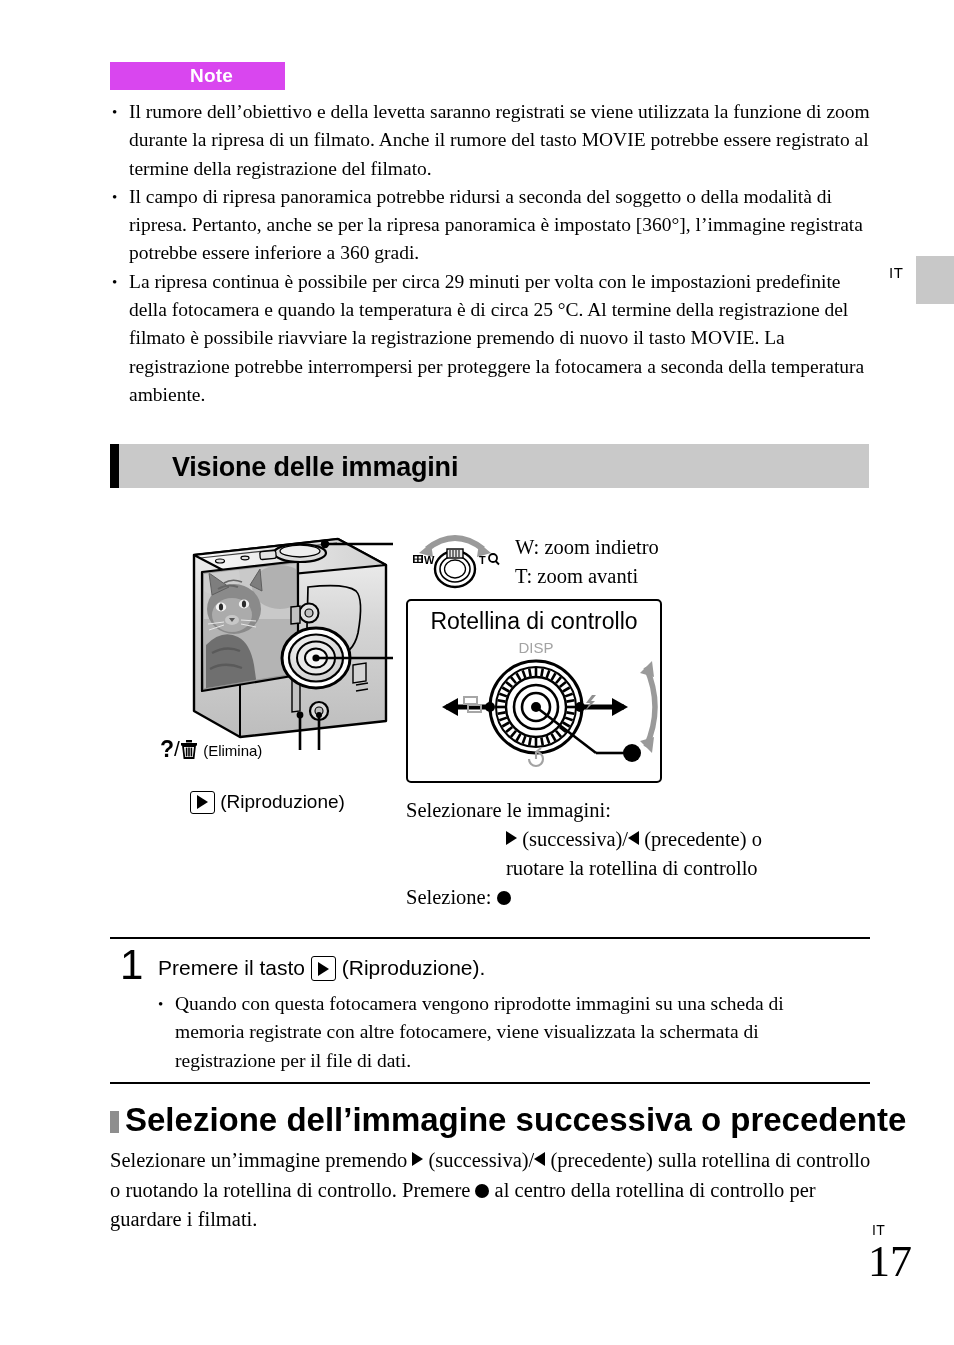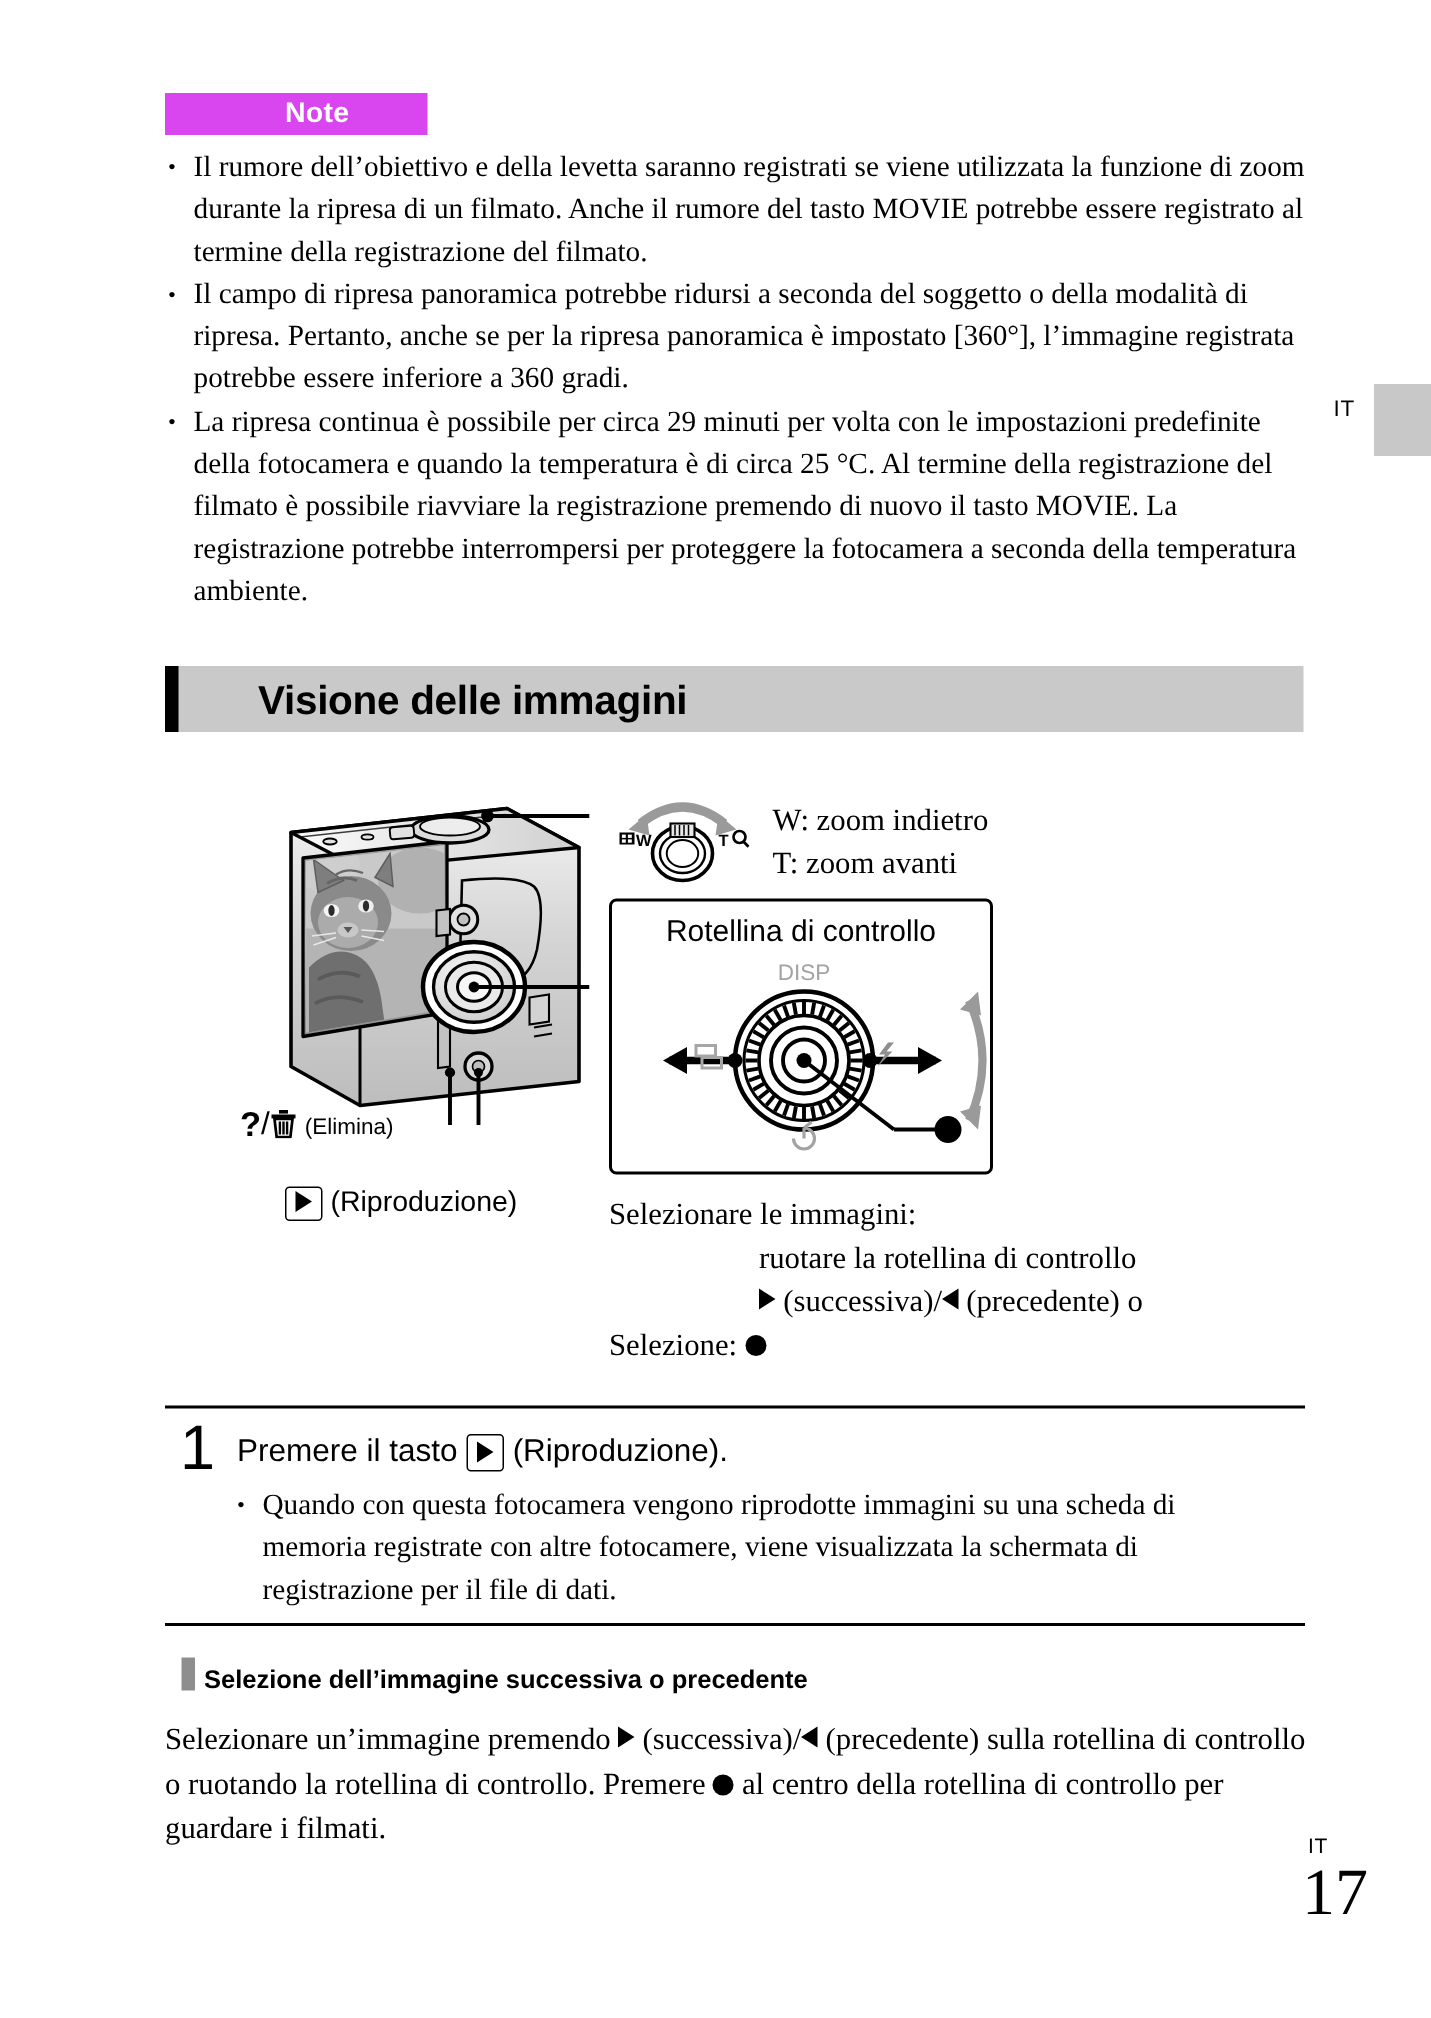--- a/index.html
+++ b/index.html
@@ -154,21 +154,21 @@
     background: #fff;
     box-sizing: border-box;
   }
   .wheel-panel .panel-title {
     position: absolute;
     left: 0;
     right: 0;
     top: 8px;
     text-align: center;
     font-family: "Liberation Sans", sans-serif;
-    font-size: 20px;
+    font-size: 23px;
     line-height: 24px;
   }
   .wheel-art {
     position: absolute;
     left: 0;
     top: 30px;
     width: 256px;
     height: 150px;
   }
 
@@ -302,24 +302,23 @@
     line-height: 28.3px;
   }
 
   
   .subhead {
     position: absolute;
     left: 110px;
     top: 1104px;
     font-family: "Liberation Sans", sans-serif;
     font-weight: bold;
-    font-size: 17px;
+    font-size: 33px;
     line-height: 32px;
     white-space: nowrap;
-    margin-left: 11px;
   }
   .subhead .mark {
     display: inline-block;
     width: 9px;
     height: 22px;
     background: #8e8e8e;
     vertical-align: -2px;
     margin-right: 6px;
   }
   .sub-body {
@@ -626,26 +625,26 @@
       </span> <span class="cap">(Elimina)</span>
     </div>
 
     <div class="lbl-riprod">
       <span class="playbtn-box"><span class="tri"></span></span>
       <span>(Riproduzione)</span>
     </div>
 
     <div class="sel-block">
       <div>Selezionare le immagini:</div>
-      <div class="indent">ruotare la rotellina di controllo</div>
       <div class="indent">
         <span class="glyph-r"></span>
         <span>(successiva)/</span><span class="glyph-l"></span>
         <span>(precedente) o</span>
       </div>
+      <div class="indent">ruotare la rotellina di controllo</div>
       <div>
         <span>Selezione:</span>
         <span class="glyph-dot"></span>
       </div>
     </div>
   </div>
 
   <div class="rule r1"></div>
   <div class="rule r2"></div>
 

